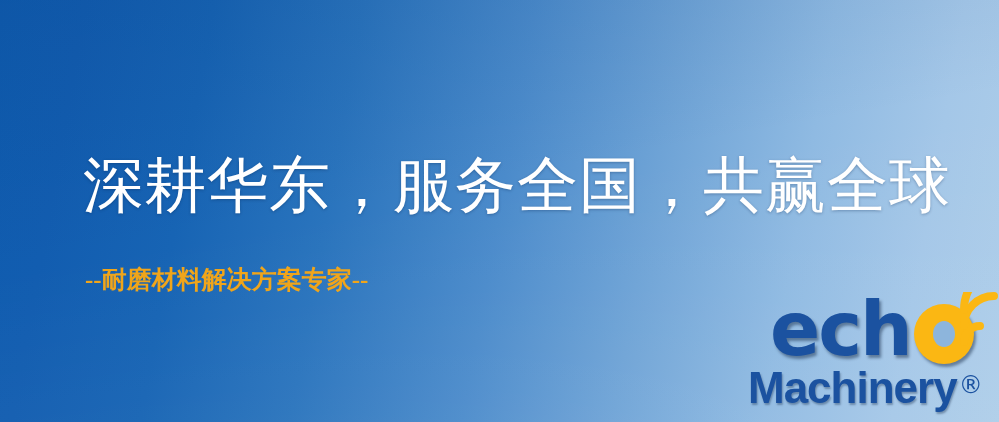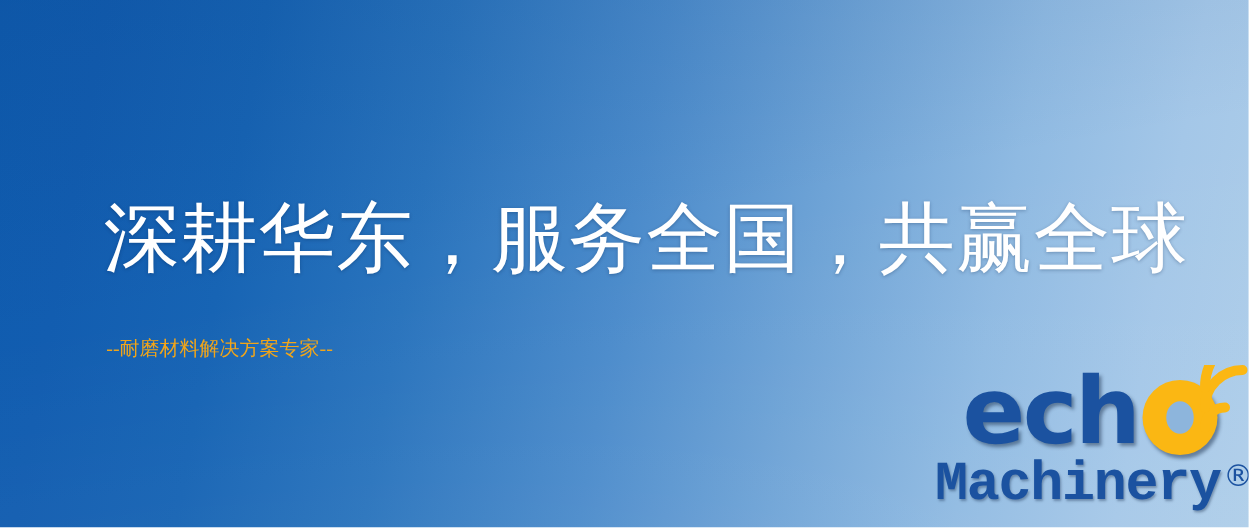--- a/index.html
+++ b/index.html
@@ -33,40 +33,41 @@
     inset: 0;
     background: linear-gradient(170deg, rgba(0,40,100,0.10) 0%, rgba(0,40,100,0.0) 45%, rgba(255,255,255,0.06) 100%);
     pointer-events: none;
   }
 
   .headline {
     position: absolute;
     left: 83px;
     top: 155px;
     color: #ffffff;
-    font-family: Liberation Sans, sans-serif;
+    font-family: Liberation Mono, monospace;
     font-size: 61px;
     line-height: 70px;
     letter-spacing: 1px;
     white-space: nowrap;
     text-shadow: 0 1px 3px rgba(0,30,70,0.30);
     z-index: 3;
   }
 
   .subline {
     position: absolute;
     left: 85px;
     top: 265px;
     color: #f0a51a;
     font-family: "Liberation Serif", "DejaVu Serif", serif;
-    font-size: 16px;
+    font-size: 25px;
     line-height: 30px;
     letter-spacing: 0px;
     white-space: nowrap;
     z-index: 3;
+    font-weight: bold;
   }
 
   
   #logo {
     position: absolute;
     left: 744px;
     top: 296px;
     width: 255px;
     height: 126px;
     z-index: 4;
@@ -121,21 +122,21 @@
     width: 62px;
     height: 58px;
   }
   .logo-row-bottom {
     position: absolute;
     left: 4px;
     top: 68px;
     white-space: nowrap;
   }
   .machinery-word {
-    font-family: Liberation Mono, monospace;
+    font-family: Liberation Sans, sans-serif;
     font-weight: bold;
     font-size: 44px;
     line-height: 48px;
     letter-spacing: -1px;
     color: #1b52a0;
     text-shadow: 1px 2px 2px rgba(10,30,60,0.35);
   }
   .reg-mark {
     font-family: "DejaVu Sans", "Liberation Sans", sans-serif;
     font-size: 24px;

